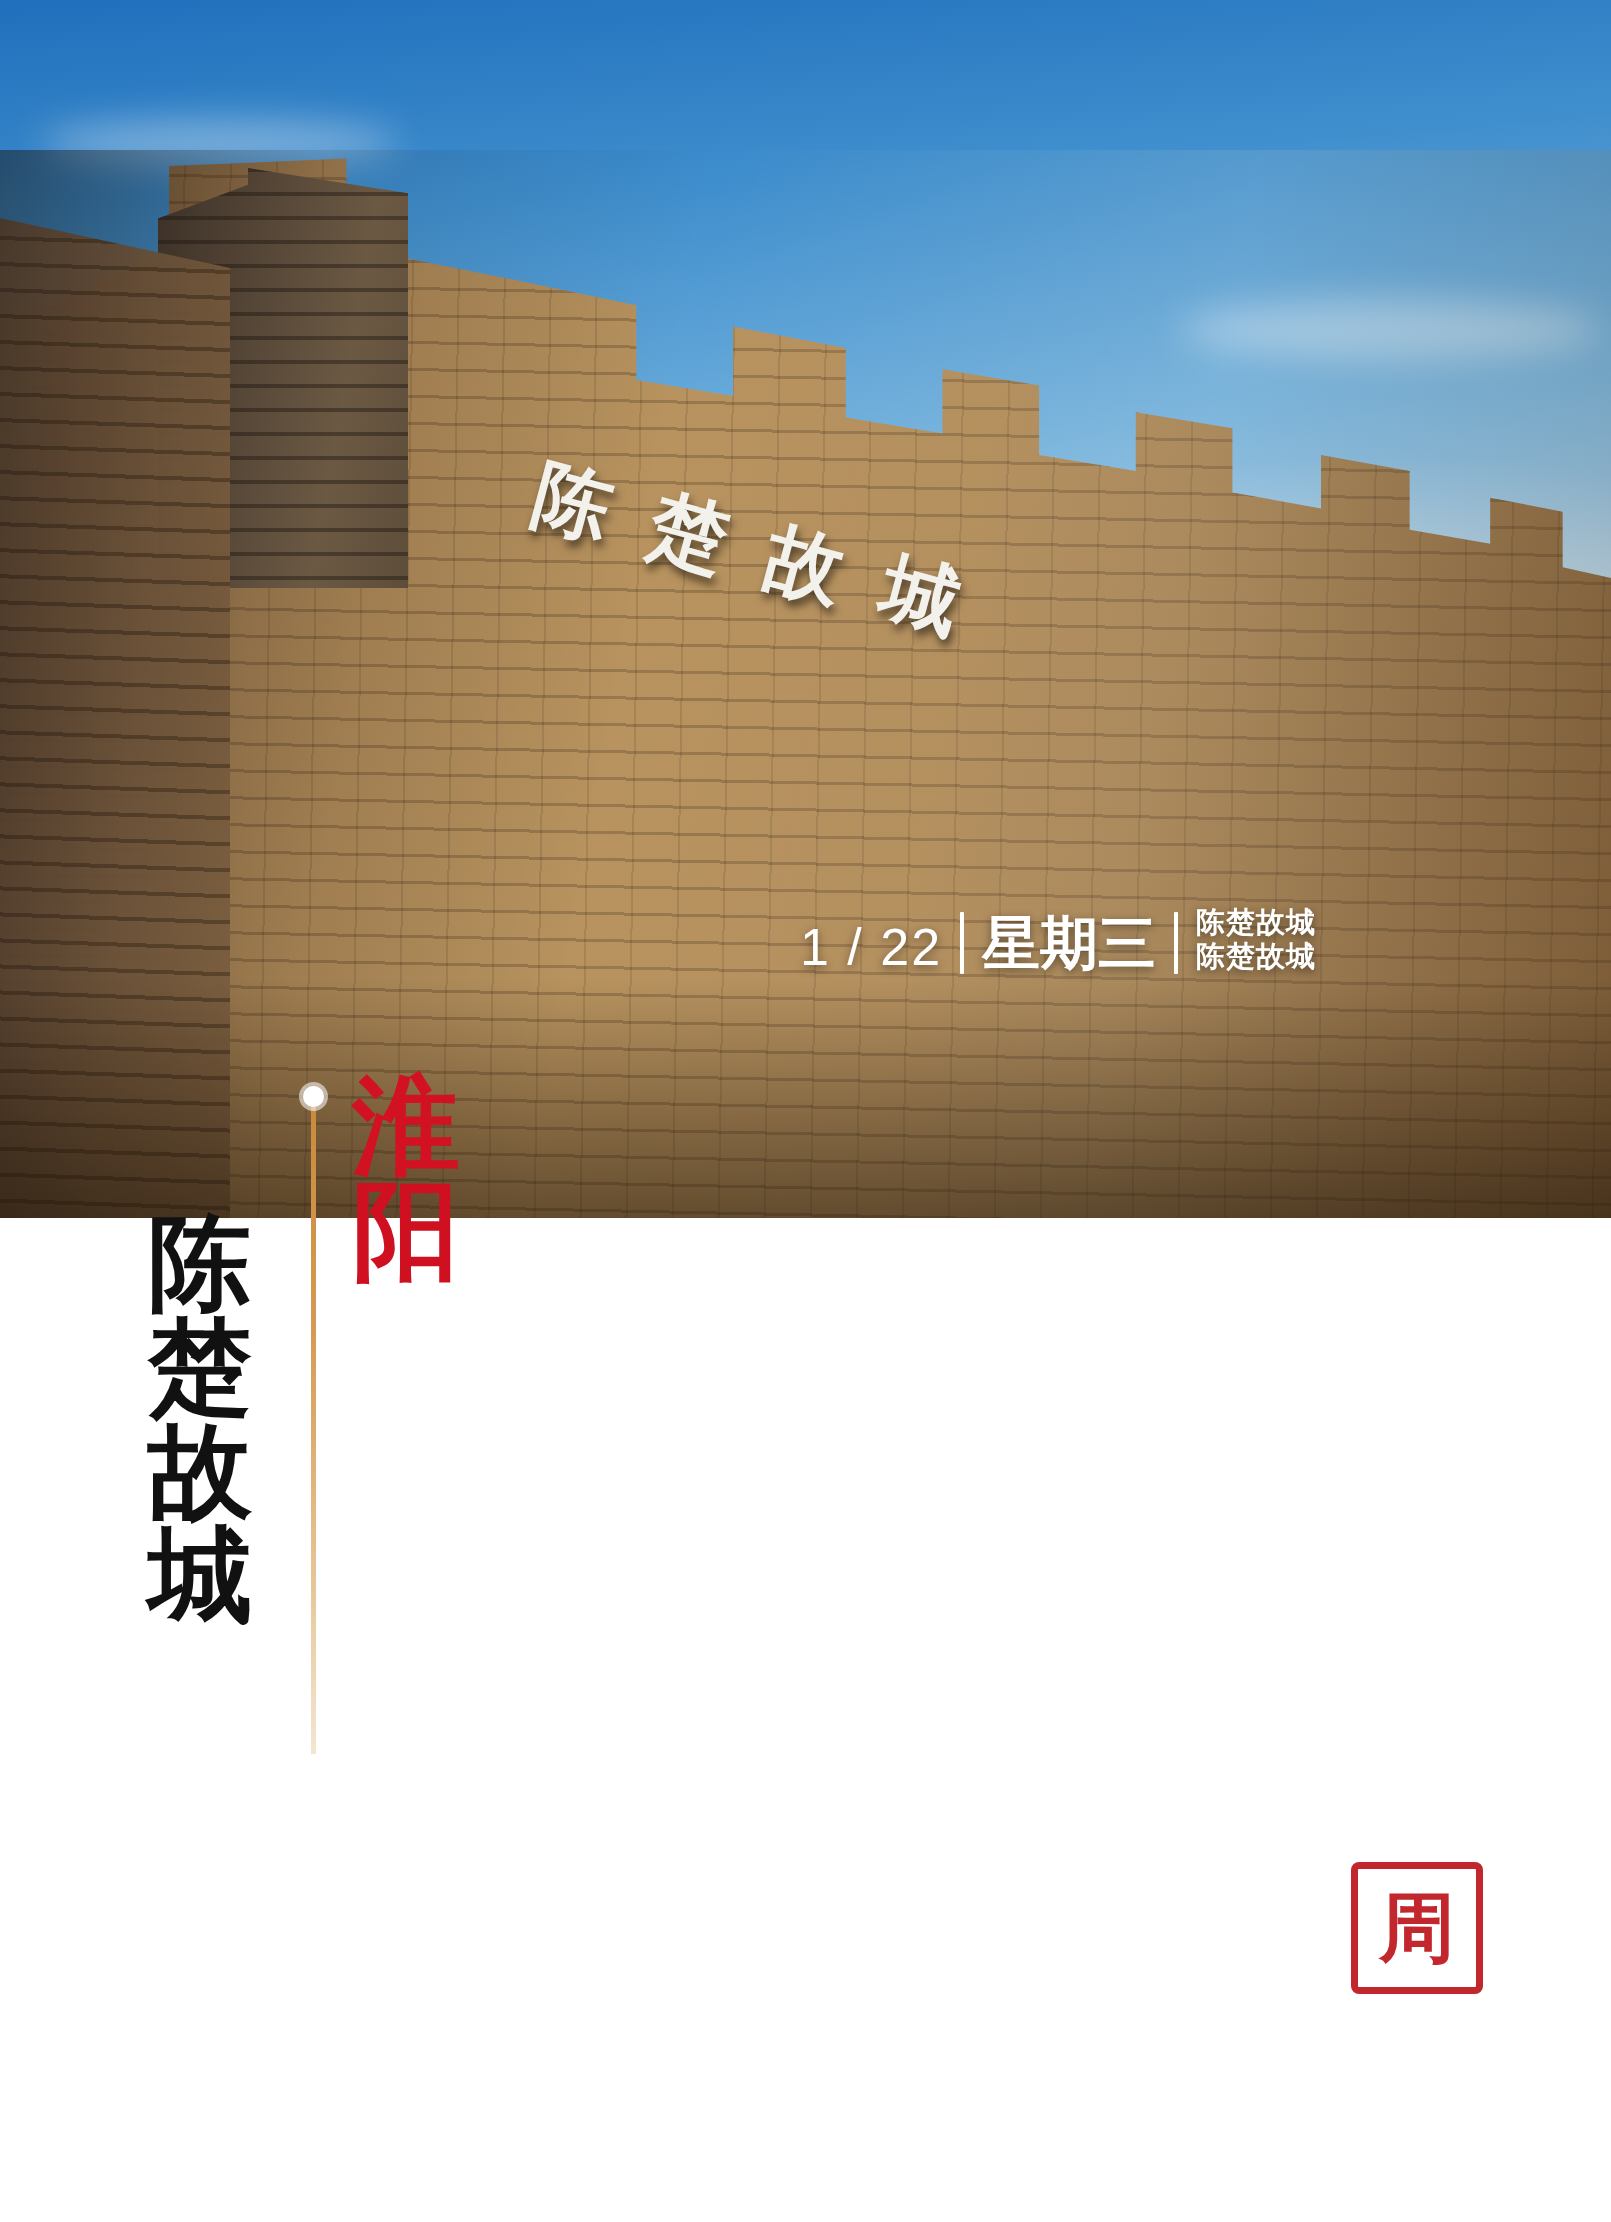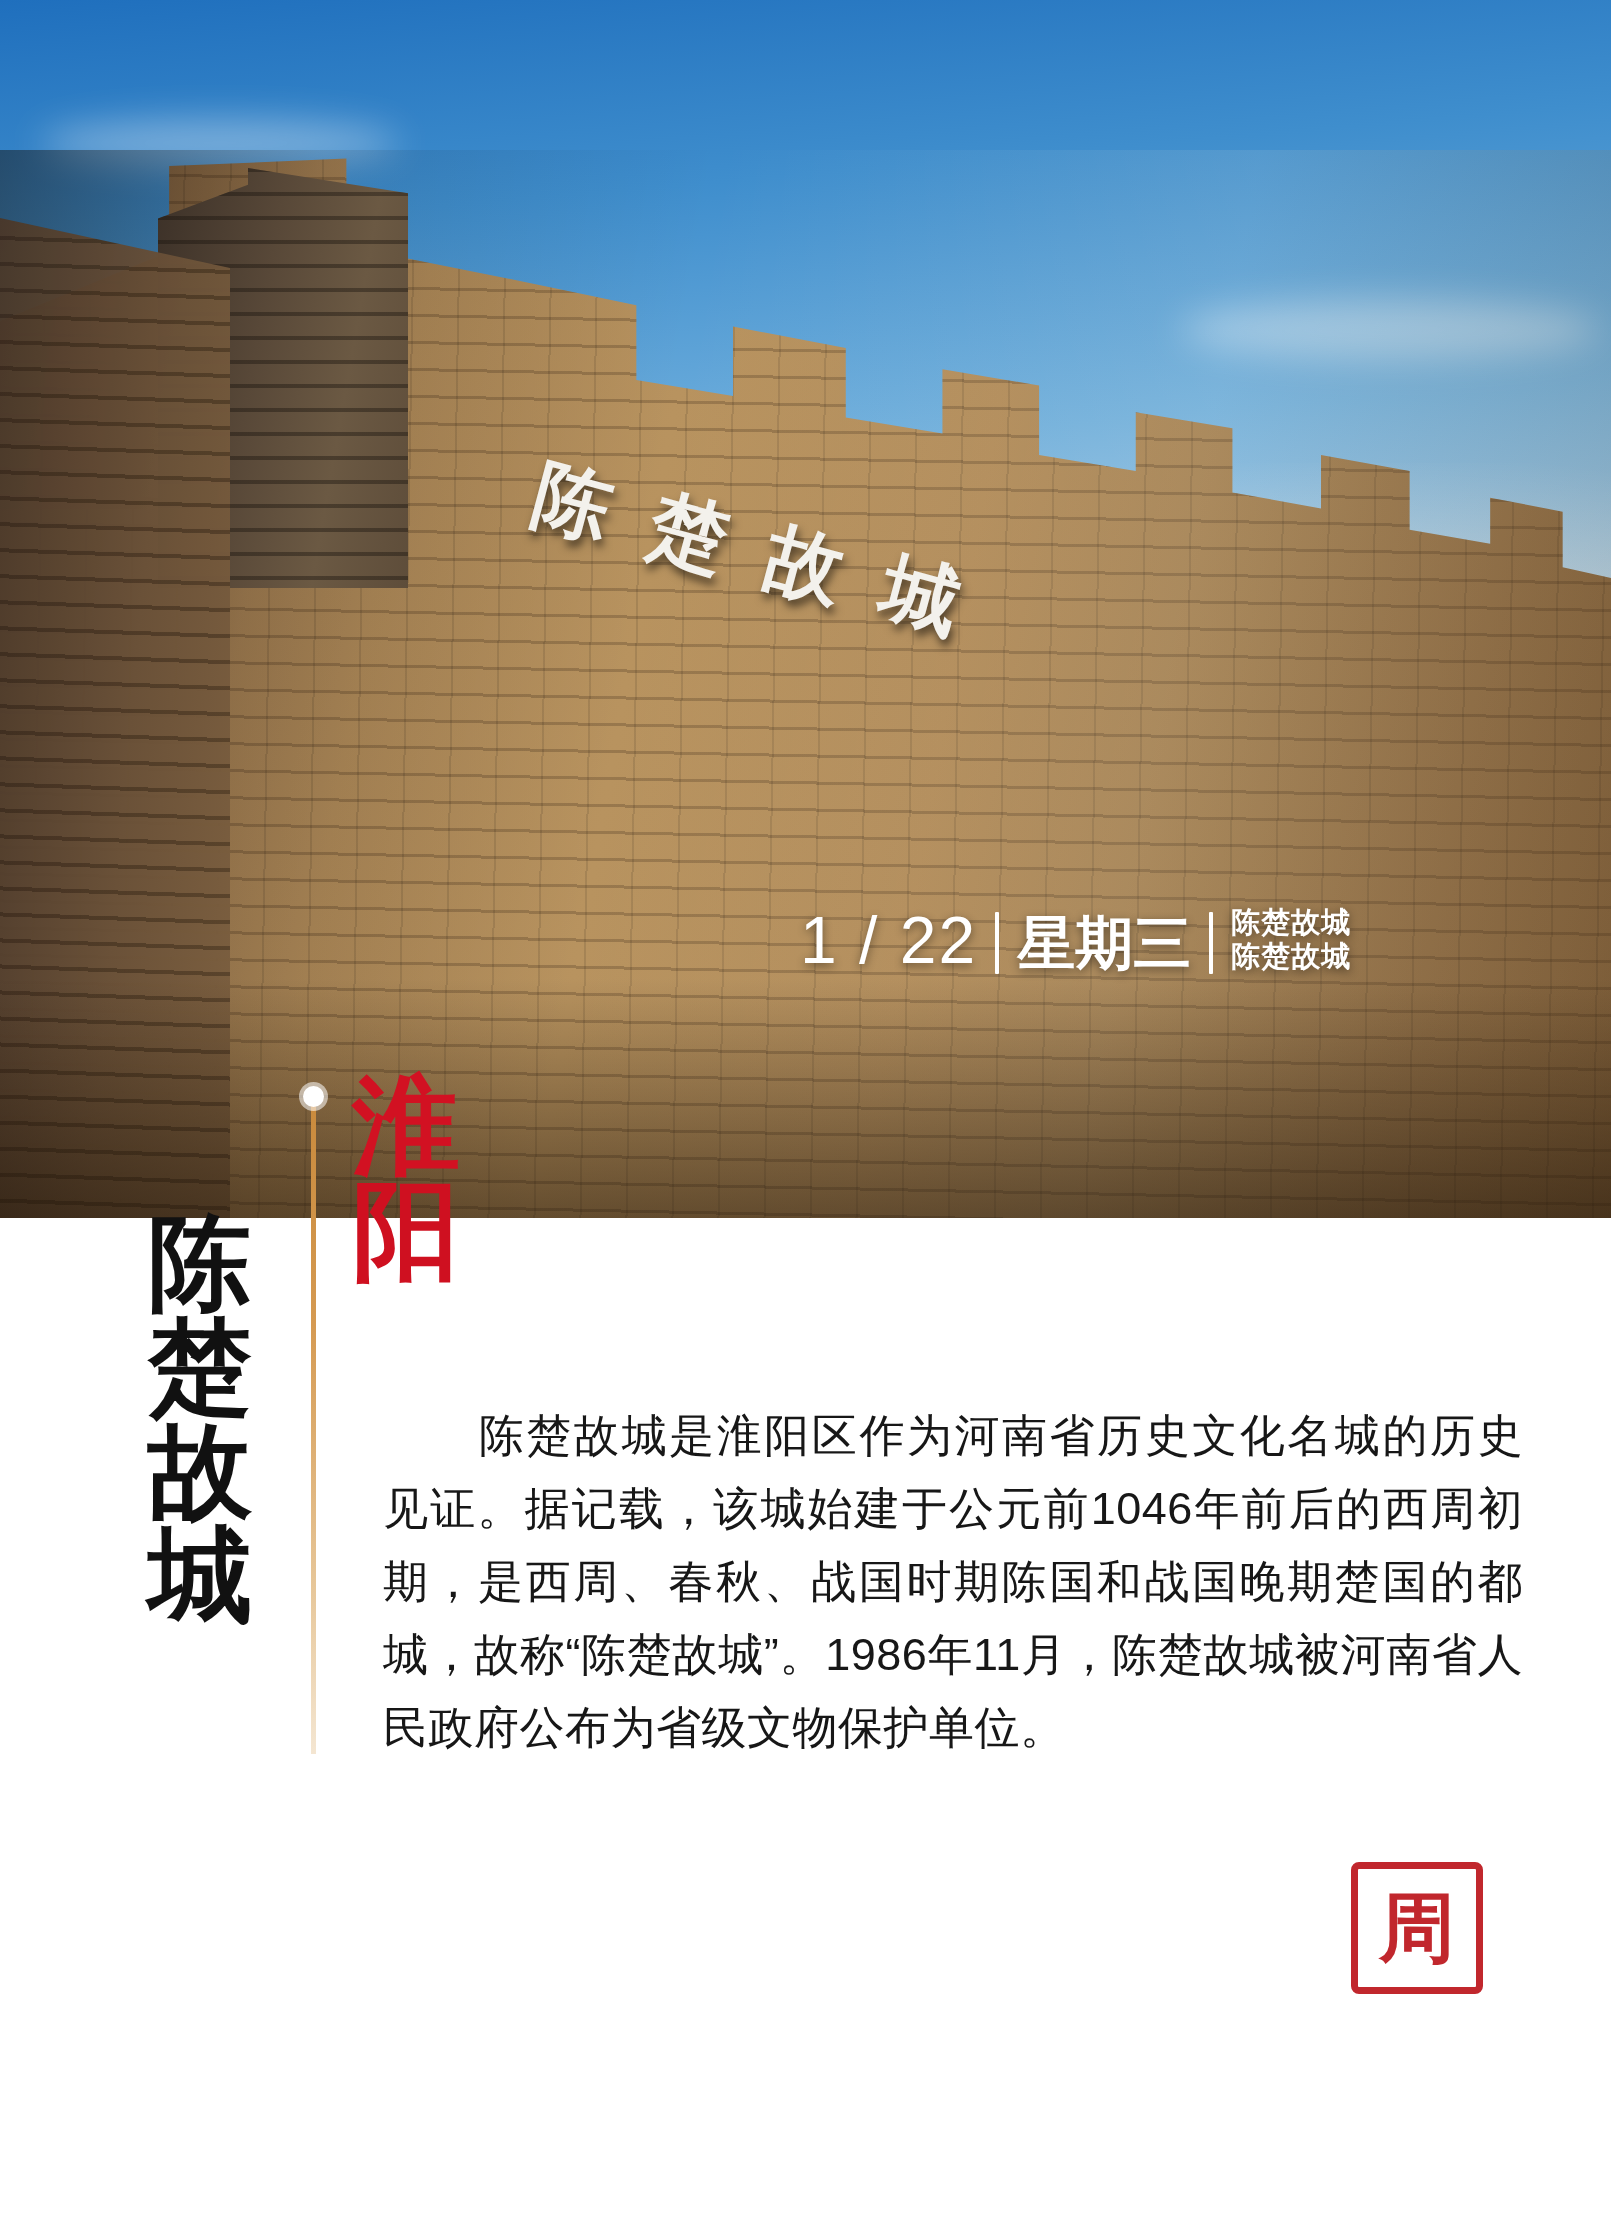--- a/index.html
+++ b/index.html
@@ -196,21 +196,21 @@
     bottom: 1245px;
     display: flex;
     align-items: flex-end;
     gap: 0;
     color: #ffffff;
     text-shadow: 0 3px 10px rgba(0,0,0,.45);
     z-index: 6;
   }
   .date-num {
     font-family: "Liberation Sans", sans-serif;
-    font-size: 66px;
+    font-size: 52px;
     font-weight: 500;
     letter-spacing: 2px;
     line-height: 1;
     padding-bottom: 4px;
   }
   .date-sep {
     width: 4px;
     height: 62px;
     background: #ffffff;
     margin: 0 18px 3px 18px;
@@ -382,19 +382,18 @@
   <div class="divider-dot"></div>
   <div class="divider"></div>
 
   <div class="vtitle">
     <span>陈</span>
     <span>楚</span>
     <span>故</span>
     <span>城</span>
   </div>
 
-  <div class="body-text">陈楚故城是淮阳区作为河南省历史文化名城的历史见证。据记载，该城始建于公元前1046年前后的西周初期，是西周、春秋、战国时期陈国和战国晚期楚国的都城，故称“陈楚故城”。1986年11月，陈楚故城被河南省人民政府公布为省级文物保护单位。</div>
 
   <div class="seal">
     <div class="seal-inner">周</div>
   </div>
 
 </div>
 
 </body></html>

